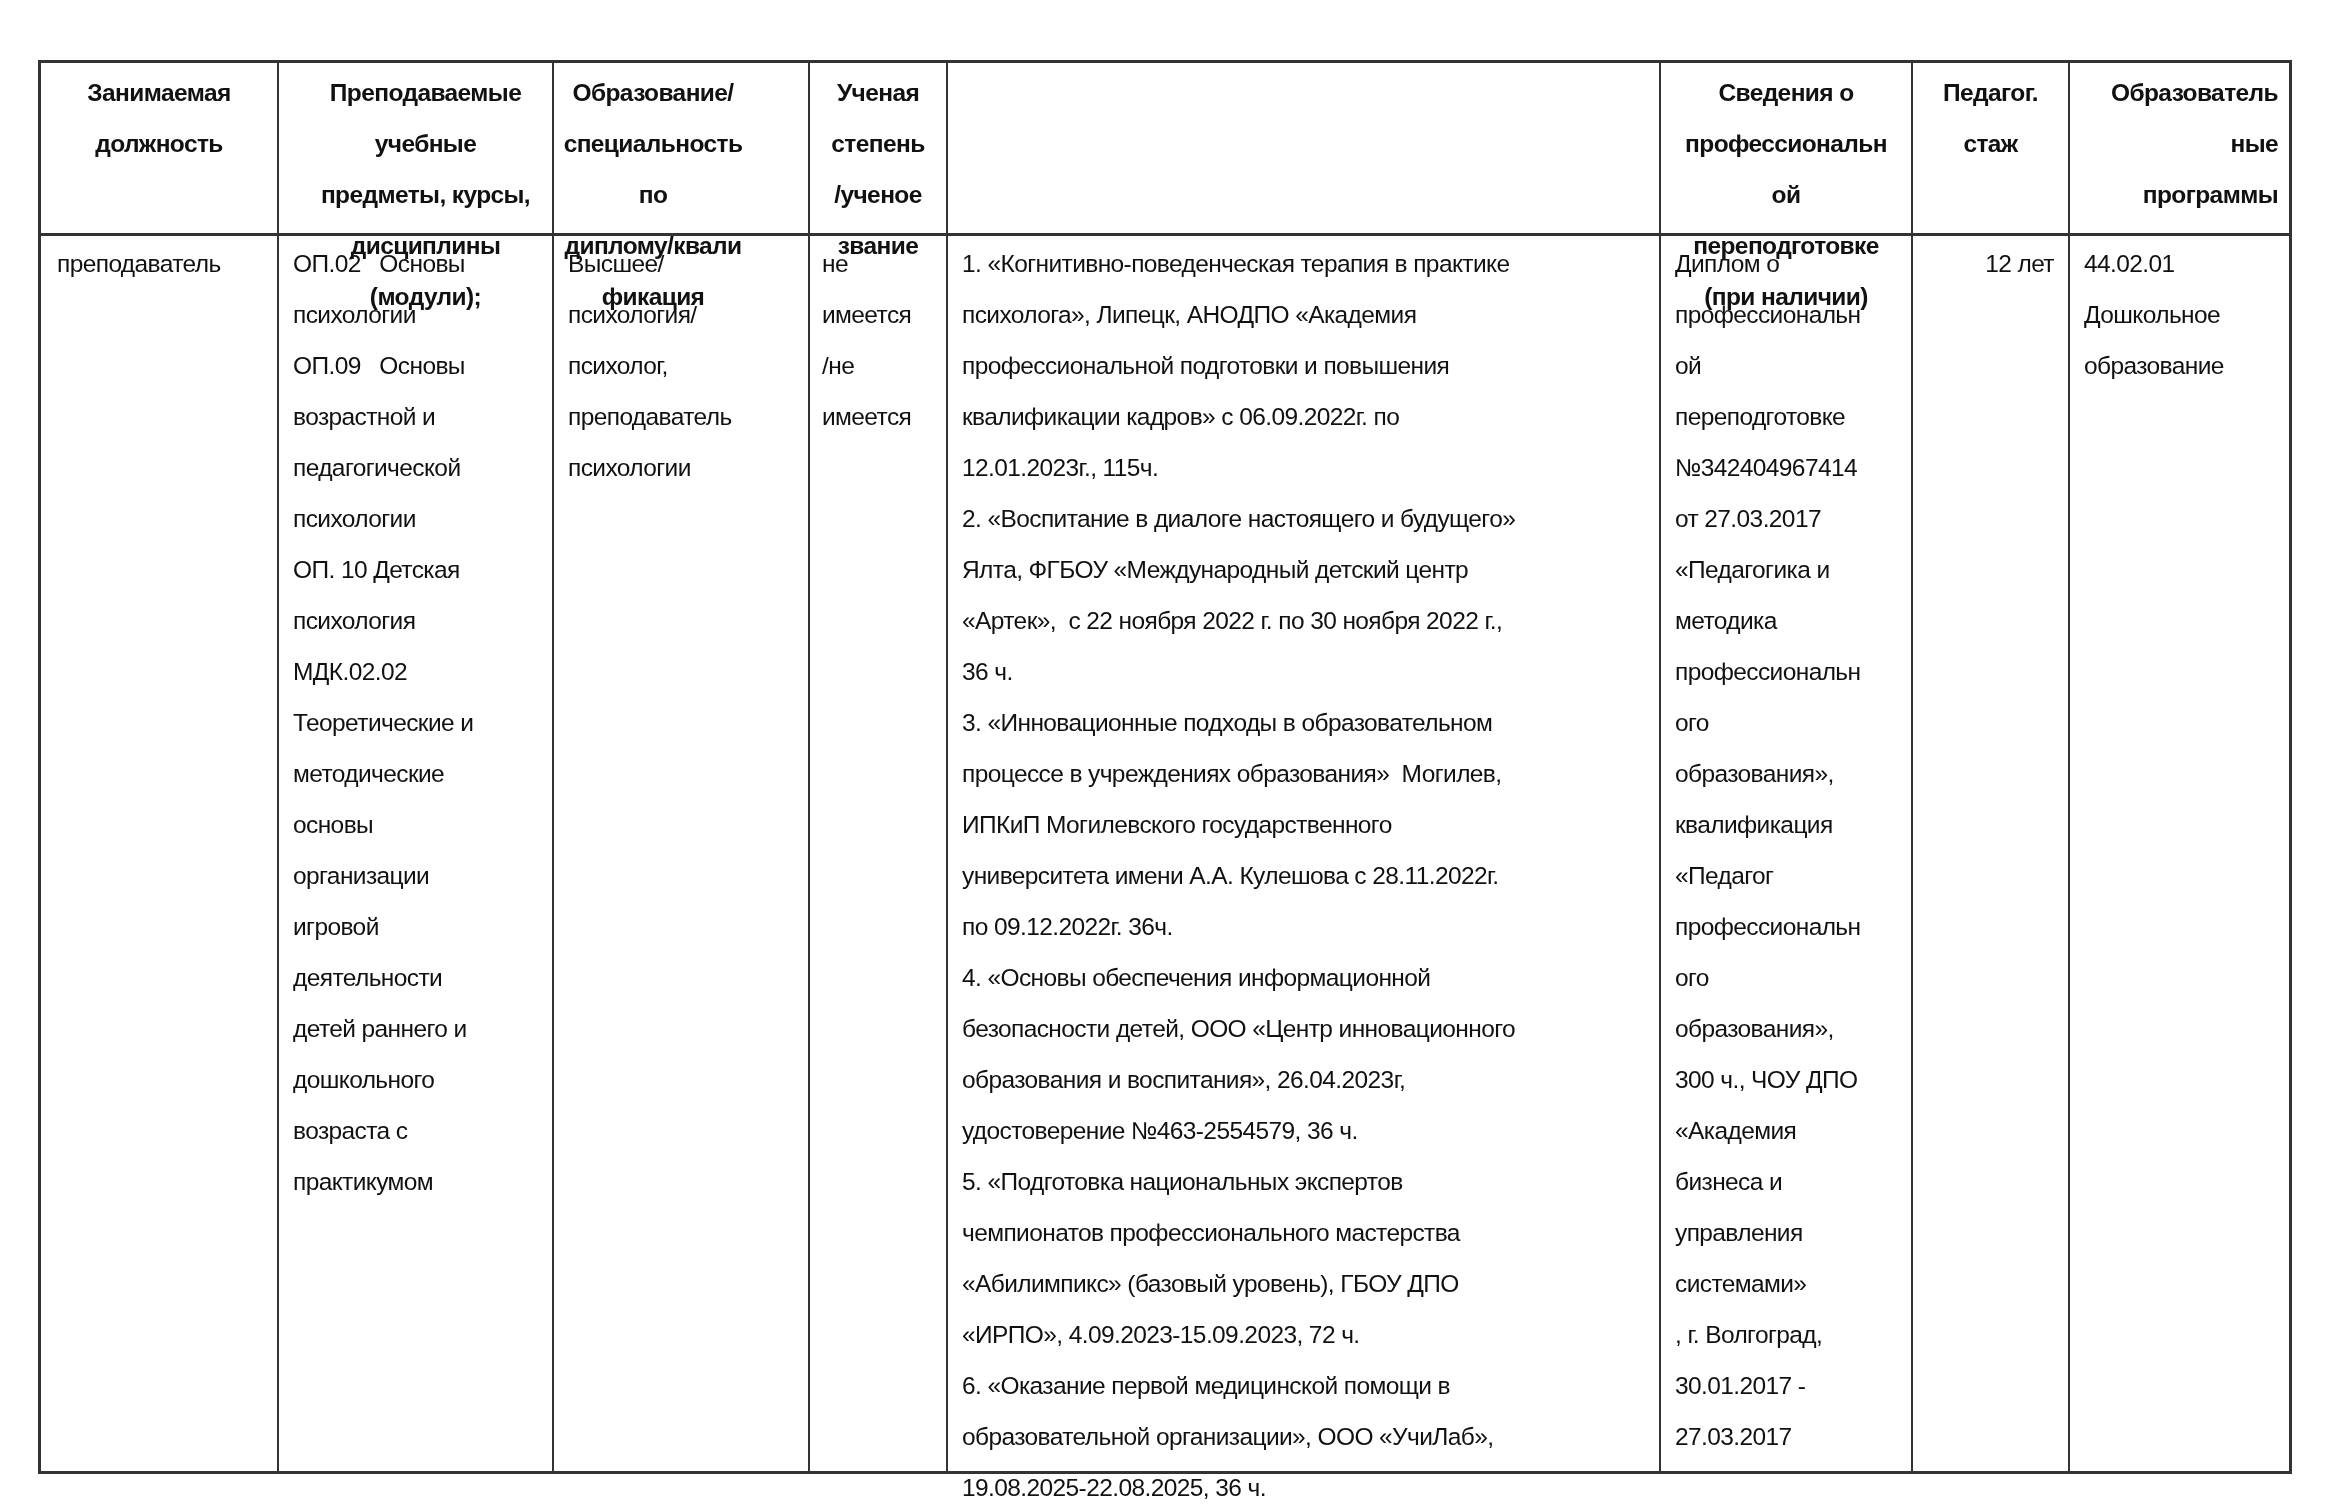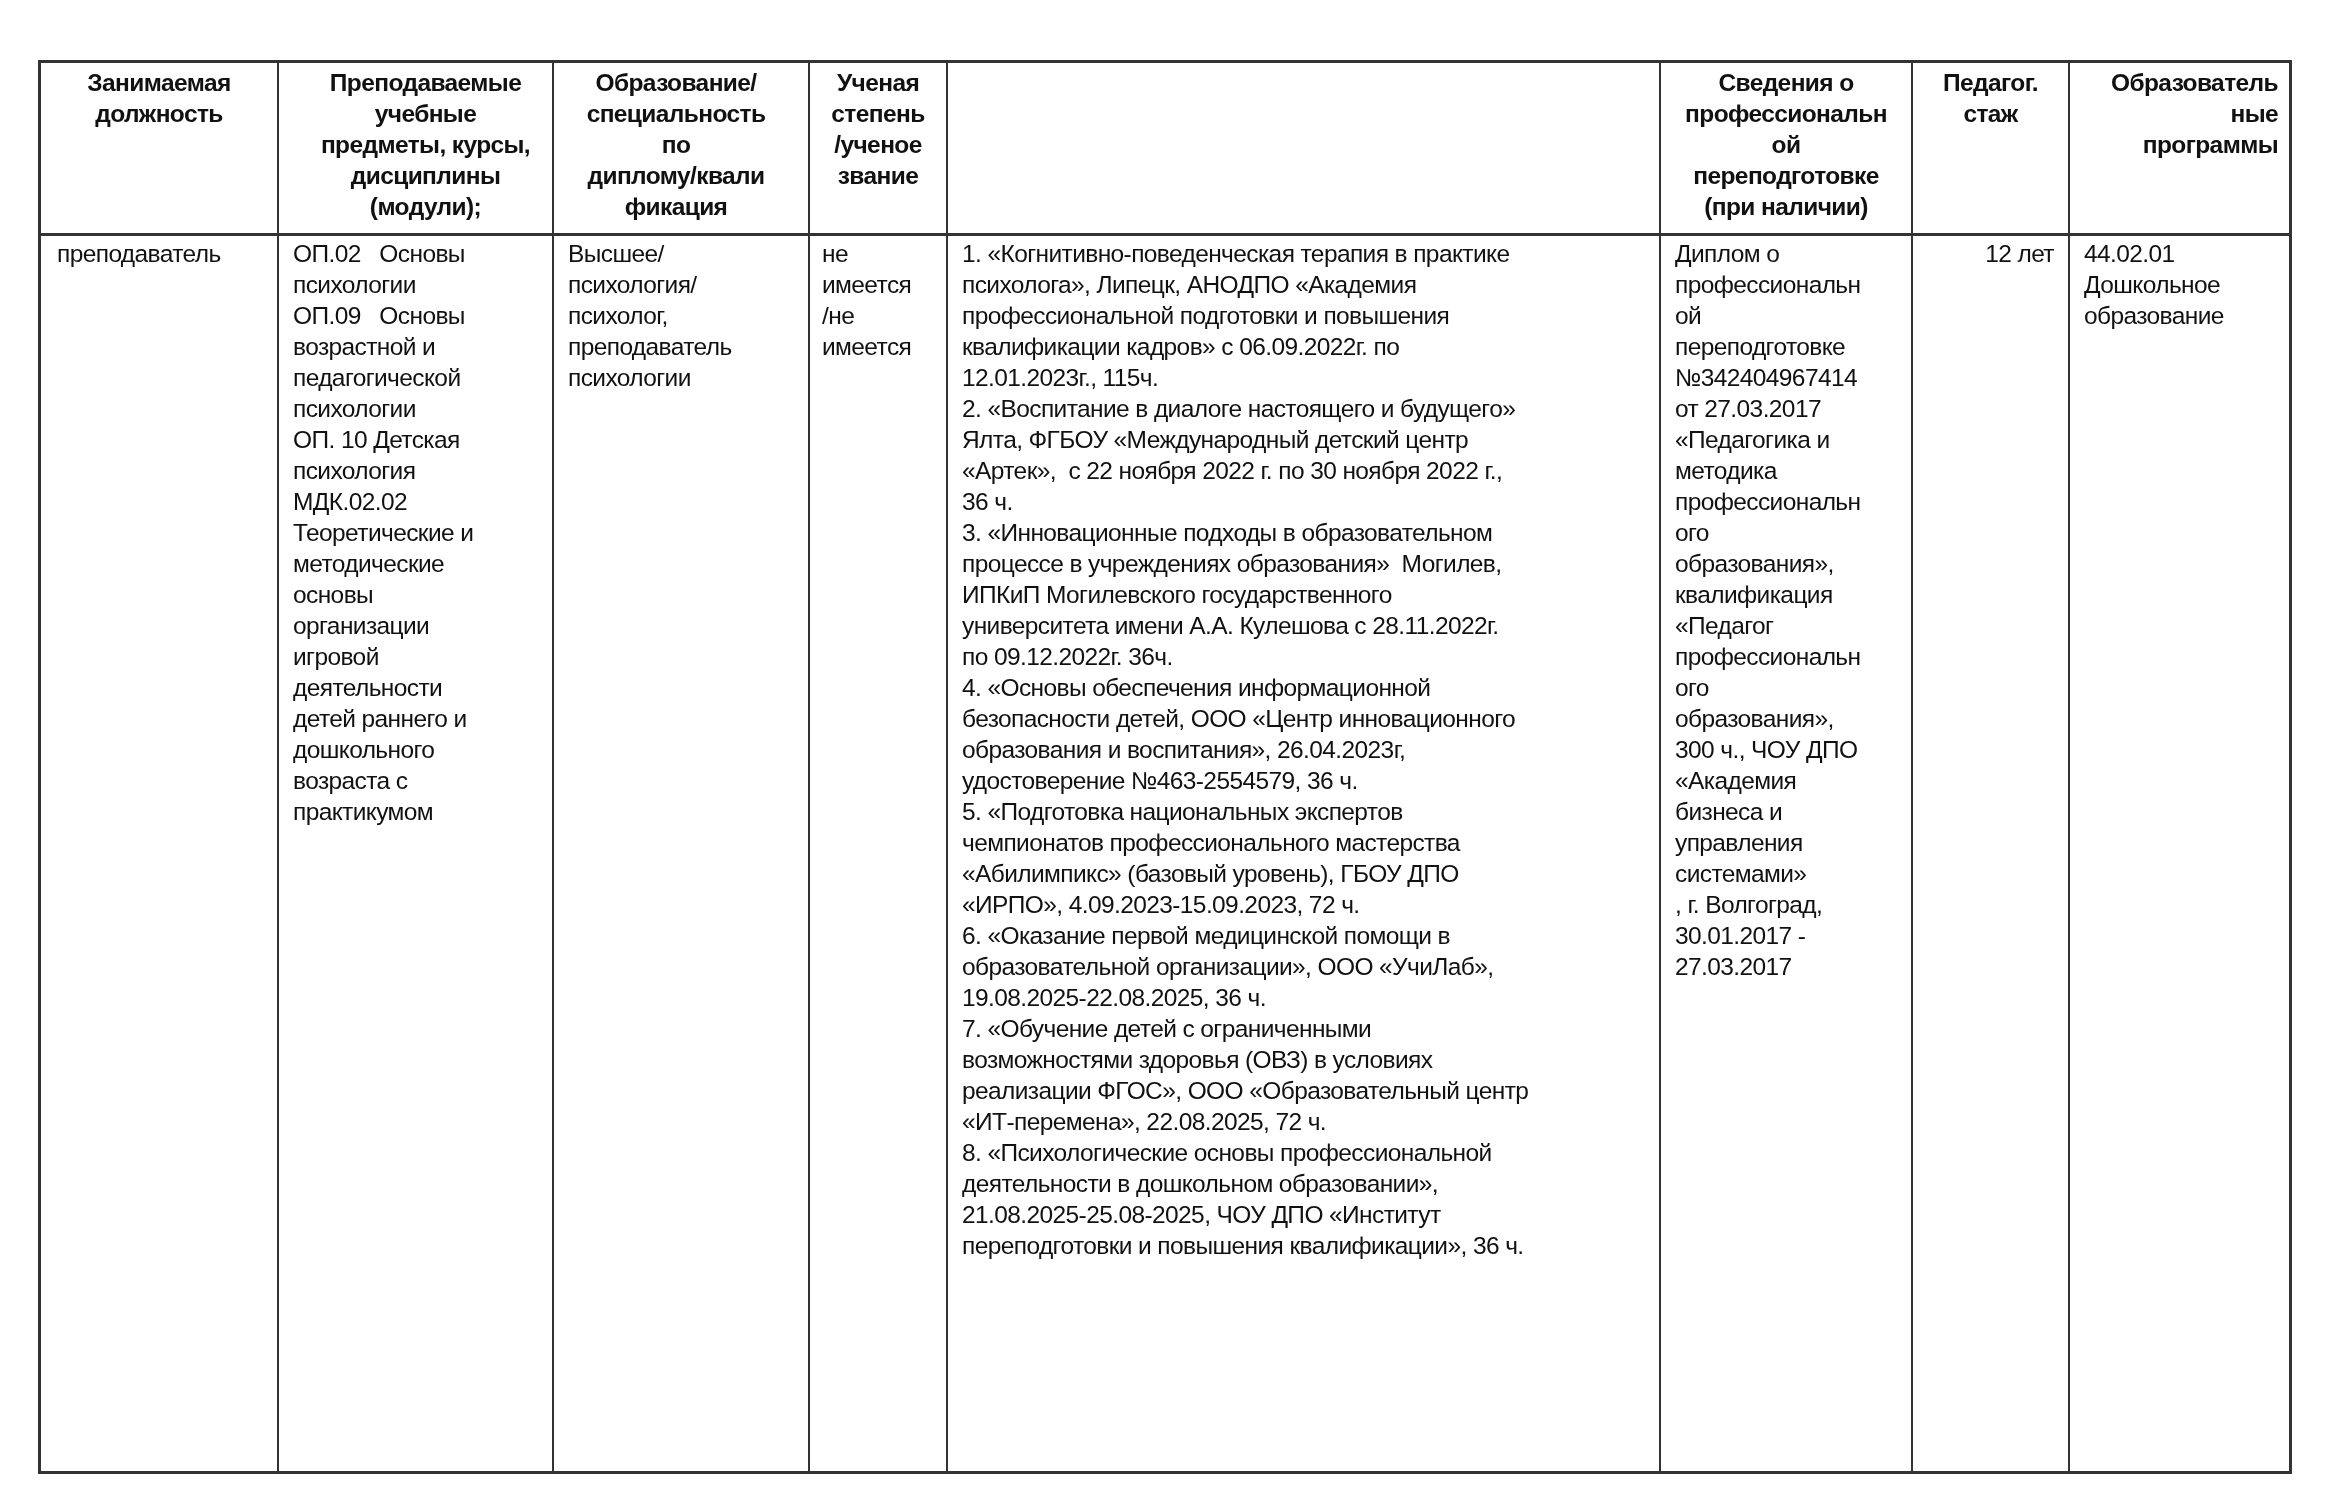--- a/index.html
+++ b/index.html
@@ -3,21 +3,21 @@
 <meta charset="utf-8">
 <style>
   html, body { margin:0; padding:0; background:#ffffff; }
   body { width:2339px; height:1510px; position:relative; overflow:hidden;
          font-family:"Liberation Sans", sans-serif; color:#111; }
   .tbl { position:absolute; left:38px; top:60px; width:2254px; height:1414px;
          border:3px solid #333; box-sizing:border-box; }
   .col { position:absolute; top:0; bottom:0; border-left:2px solid #333; }
   .hsep { position:absolute; left:0; right:0; top:170px; border-top:3px solid #333; }
   .cell { position:absolute; box-sizing:border-box; padding:0 14px;
-          font-size:24.5px; line-height:31px; letter-spacing:-0.6px; white-space:pre; }
+          font-size:24.5px; line-height:51px; letter-spacing:-0.6px; white-space:pre; }
   .hd { font-weight:bold; text-align:center; top:4px; }
   .bd { top:175px; }
   .ctr { text-align:right; }
 </style>
 </head>
 <body>
 
 <div class="tbl">
   <div class="col" style="left:236px"></div>
   <div class="col" style="left:511px"></div>
@@ -28,21 +28,21 @@
   <div class="col" style="left:2027px"></div>
   <div class="hsep"></div>
 
   <div class="cell hd" style="left:0;width:236px">Занимаемая
 должность</div>
   <div class="cell hd" style="left:238px;width:293px">Преподаваемые
 учебные
 предметы, курсы,
 дисциплины
 (модули);</div>
-  <div class="cell hd" style="left:508px;width:254px">Образование/
+  <div class="cell hd" style="left:485px;width:254px">Образование/
 специальность
 по
 диплому/квали
 фикация</div>
   <div class="cell hd" style="left:769px;width:136px;padding:0 4px">Ученая
 степень
 /ученое
 звание</div>
   <div class="cell hd" style="left:1620px;width:250px;padding:0 16px">Сведения о
 профессиональн

